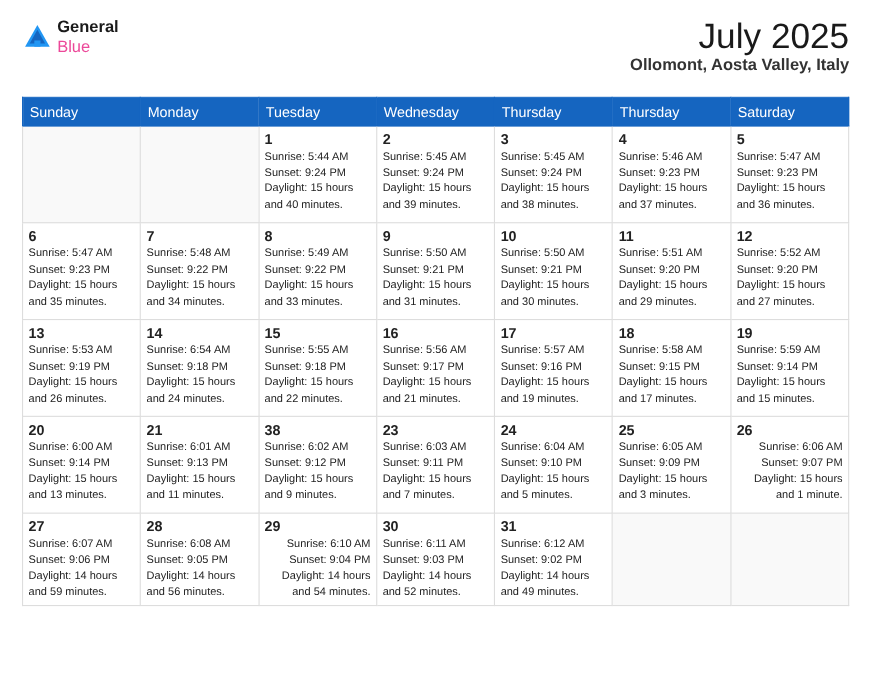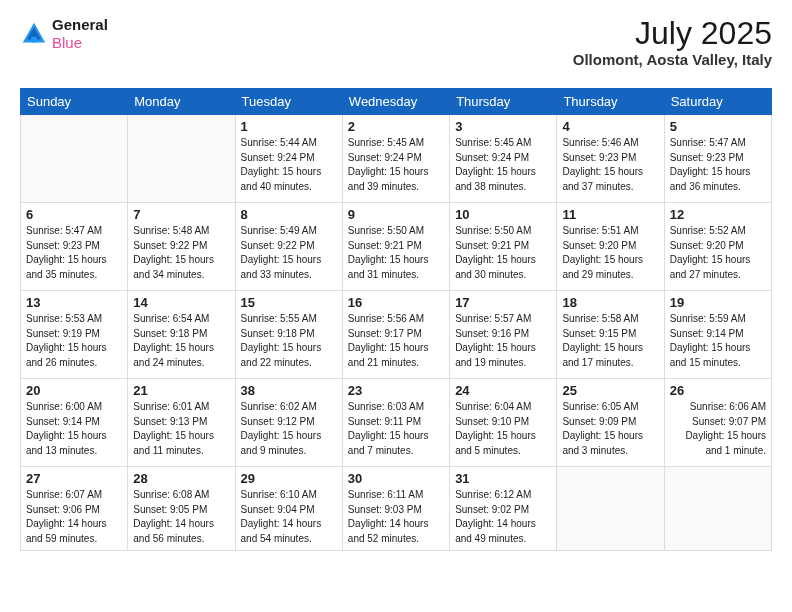--- a/index.html
+++ b/index.html
@@ -327,21 +327,21 @@
           </td>
           <td>
             <span class="day-number">28</span>
             <div class="day-info" style="white-space: pre-line;">Sunrise: 6:08 AM
 Sunset: 9:05 PM
 Daylight: 14 hours
 and 56 minutes.</div>
           </td>
           <td>
             <span class="day-number">29</span>
-            <div class="day-info" style="white-space: pre-line;">Sunrise: 6:10 AM
+            <div class="day-info" style="white-space: pre-line; text-align: right;">Sunrise: 6:10 AM
 Sunset: 9:04 PM
 Daylight: 14 hours
 and 54 minutes.</div>
           </td>
           <td>
             <span class="day-number">30</span>
             <div class="day-info" style="white-space: pre-line;">Sunrise: 6:11 AM
 Sunset: 9:03 PM
 Daylight: 14 hours
 and 52 minutes.</div>

